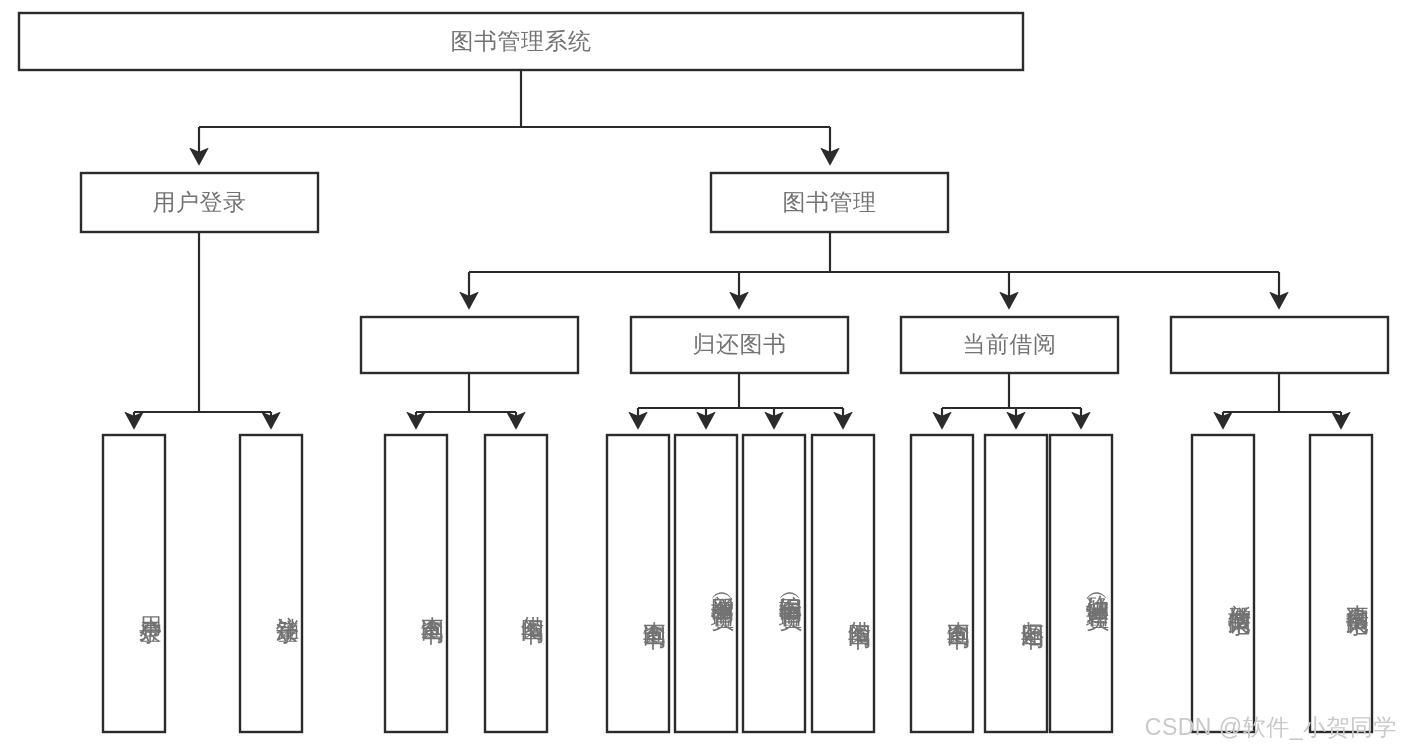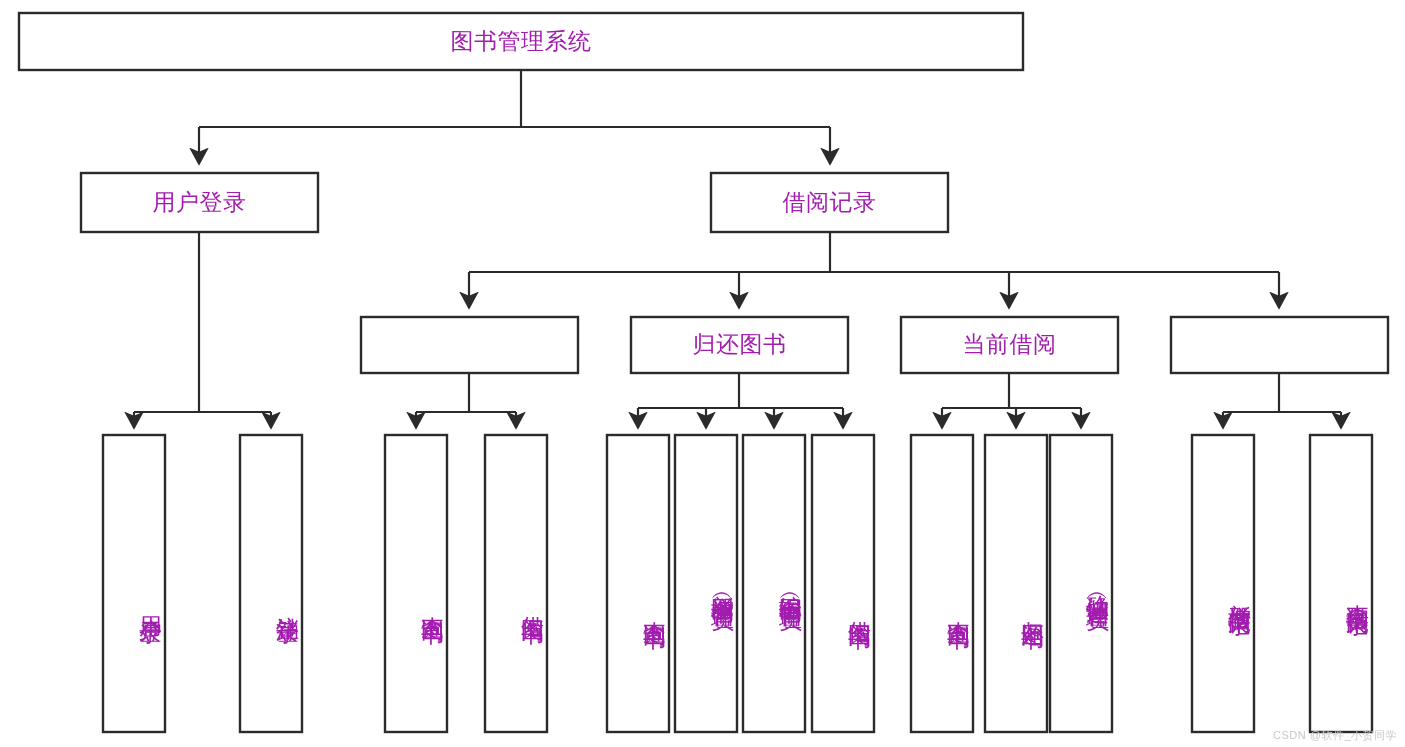--- a/index.html
+++ b/index.html
@@ -37,21 +37,21 @@
     fill: none;
   }
   .arrow-head {
     fill: #2b2b2b;
   }
   .node-label {
     position: absolute;
     display: flex;
     align-items: center;
     justify-content: center;
-    color: #a21caf;
+    color: #737373;
     font-family: "Liberation Sans", "DejaVu Sans", sans-serif;
     pointer-events: none;
   }
   .node-label.horizontal {
     font-size: 23px;
     line-height: 1.1;
     letter-spacing: 0.5px;
   }
   .node-label.vertical {
     writing-mode: vertical-rl;
@@ -59,21 +59,21 @@
     font-size: 23px;
     line-height: 1.22;
     letter-spacing: 2px;
     align-items: flex-start;
     justify-content: center;
   }
   .watermark {
     position: absolute;
     right: 8px;
     bottom: 4px;
-    font-size: 11px;
+    font-size: 23px;
     color: #c9c9c9;
     font-family: "Liberation Sans", "DejaVu Sans", sans-serif;
     letter-spacing: 0.5px;
     white-space: nowrap;
   }
 </style>
 </head>
 <body>
 
 <div id="diagram-root">
@@ -160,21 +160,21 @@
     <rect class="node-box" x="911" y="435" width="62" height="297"></rect>
     <rect class="node-box" x="985" y="435" width="62" height="297"></rect>
     <rect class="node-box" x="1050" y="435" width="62" height="297"></rect>
     <rect class="node-box" x="1192" y="435" width="62" height="297"></rect>
     <rect class="node-box" x="1310" y="435" width="62" height="297"></rect>
   </svg>
 
   <div class="node-label horizontal" style="left:19px; top:13px; width:1004px; height:57px;">图书管理系统</div>
 
   <div class="node-label horizontal" style="left:81px; top:173px; width:237px; height:59px;">用户登录</div>
-  <div class="node-label horizontal" style="left:711px; top:173px; width:237px; height:59px;">借阅记录</div>
+  <div class="node-label horizontal" style="left:711px; top:173px; width:237px; height:59px;">图书管理</div>
 
   <div class="node-label horizontal" style="left:631px; top:317px; width:217px; height:56px;">归还图书</div>
   <div class="node-label horizontal" style="left:901px; top:317px; width:217px; height:56px;">当前借阅</div>
 
   <div class="node-label vertical" style="left:103px; top:487px; width:62px; height:230px;">用户登录</div>
   <div class="node-label vertical" style="left:240px; top:487px; width:62px; height:230px;">注销登录</div>
   <div class="node-label vertical" style="left:385px; top:487px; width:62px; height:230px;">查询图书</div>
   <div class="node-label vertical" style="left:485px; top:487px; width:62px; height:230px;">借阅图书</div>
   <div class="node-label vertical" style="left:607px; top:497px; width:62px; height:220px;">查询图书</div>
   <div class="node-label vertical" style="left:675px; top:443px; width:62px; height:285px;">新增图书（管理员）</div>

